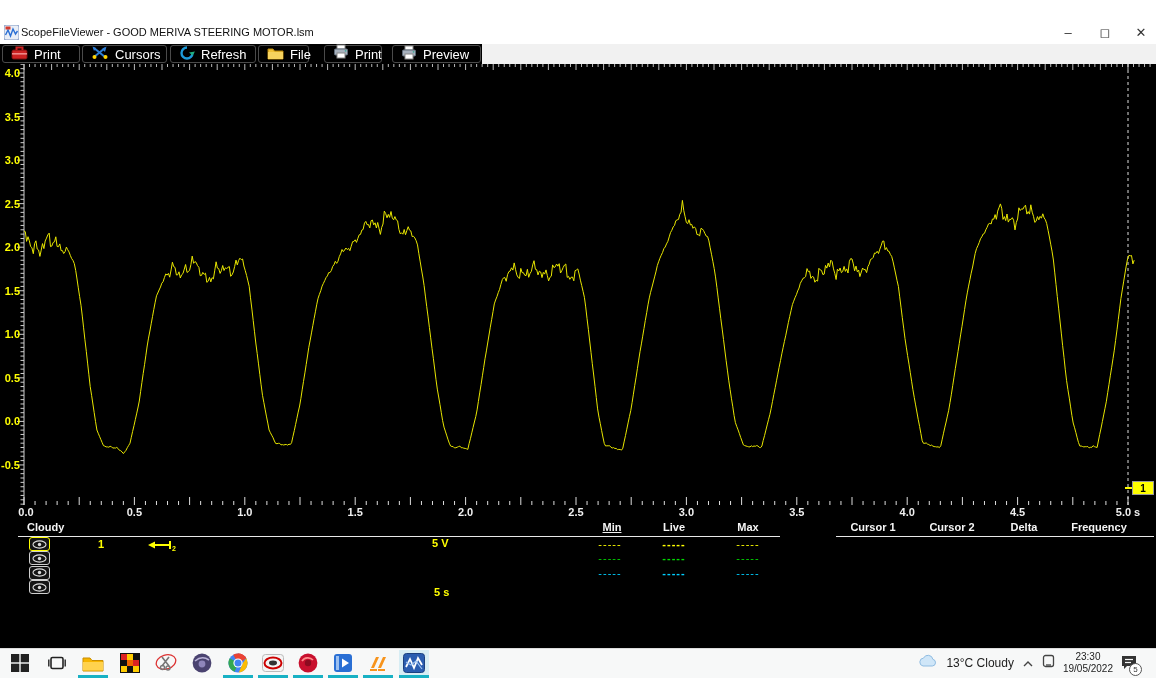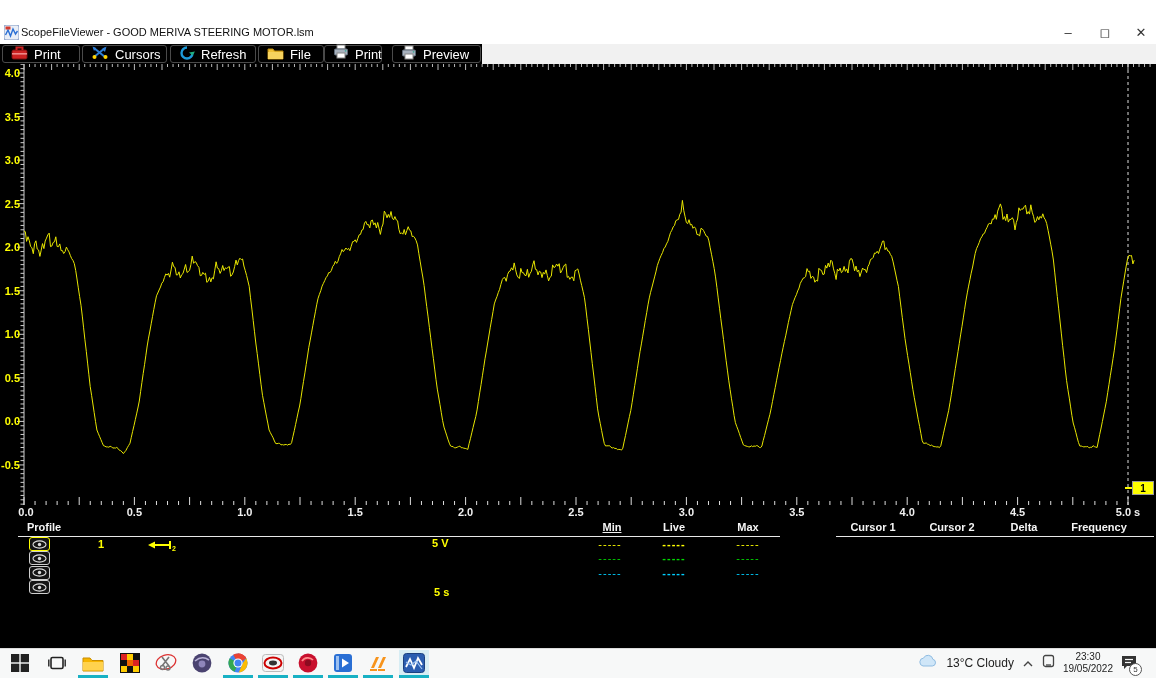--- a/index.html
+++ b/index.html
@@ -89,21 +89,21 @@
           </svg></span>
         <span>Cursors</span>
       </div>
       <div class="abs tb-btn" style="left: 170px; width: 86px;">
         <span><svg width="16" height="16">
             <path d="M8,2.5 a5.5,5.5 0 1 0 5.5,5.5" fill="none" stroke="#1d9ad8" stroke-width="2.4"></path>
             <polygon points="13.5,10.5 10,7.5 16,6.5" fill="#20b080"></polygon>
           </svg></span>
         <span>Refresh</span>
       </div>
-      <div class="abs tb-btn" style="left: 258px; width: 66px;">
+      <div class="abs tb-btn" style="left: 258px; width: 51px;">
         <span><svg width="17" height="14">
             <path d="M1,3 h5 l1.5,2 h8.5 v8 h-15 z" fill="#f2c236" stroke="#b8860b"></path>
             <path d="M1,6 h15 v7 h-15 z" fill="#f7d35e"></path>
           </svg></span>
         <span>File</span>
       </div>
       <div class="abs tb-btn" style="left: 324px; width: 58px; align-items: flex-end;">
         <span><svg width="16" height="15">
             <rect x="4" y="1" width="8" height="4" fill="#fff" stroke="#888"></rect>
             <rect x="1.5" y="5" width="13" height="6" rx="1" fill="#a7b1bd" stroke="#5e6a78"></rect>
@@ -560,21 +560,21 @@
         <span class="xlab" style="left: 244.8px;">1.0</span>
         <span class="xlab" style="left: 355.2px;">1.5</span>
         <span class="xlab" style="left: 465.6px;">2.0</span>
         <span class="xlab" style="left: 576px;">2.5</span>
         <span class="xlab" style="left: 686.4px;">3.0</span>
         <span class="xlab" style="left: 796.8px;">3.5</span>
         <span class="xlab" style="left: 907.2px;">4.0</span>
         <span class="xlab" style="left: 1017.6px;">4.5</span>
         <span class="xlab" style="left: 1128px;">5.0 s</span>
       </div>
-    <span class="abs" id="profile-label">Profile</span>
+    <span class="abs" id="profile-label">Cloudy</span>
     <div class="hline" style="left:18px;width:762px;"></div>
     <div class="hline" style="left:836px;width:318px;"></div>
     <div id="col-headers">
         <span class="hdr" style="left: 612px; text-decoration: underline;">Min</span>
         <span class="hdr" style="left: 674px;">Live</span>
         <span class="hdr" style="left: 748px;">Max</span>
         <span class="hdr" style="left: 873px;">Cursor 1</span>
         <span class="hdr" style="left: 952px; text-align: center;">Cursor 2</span>
         <span class="hdr" style="left: 1024px;">Delta</span>
         <span class="hdr" style="left: 1099px;">Frequency</span>

